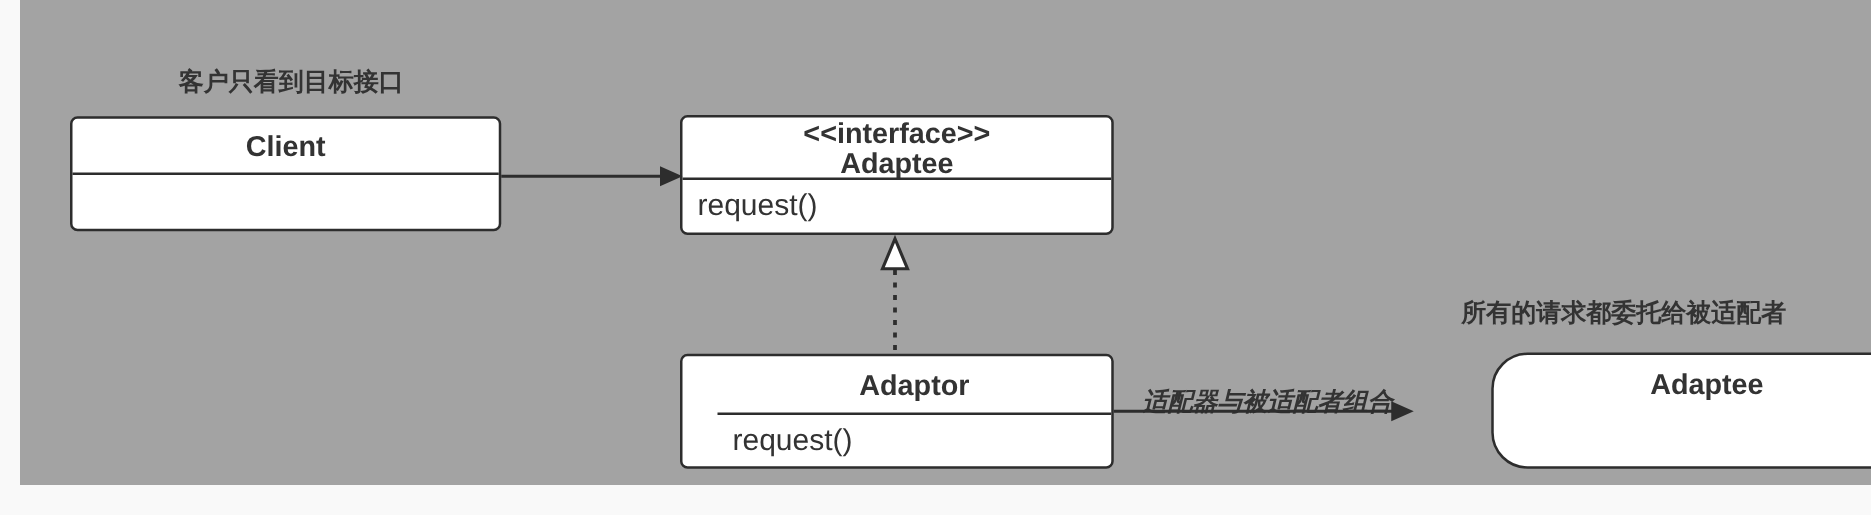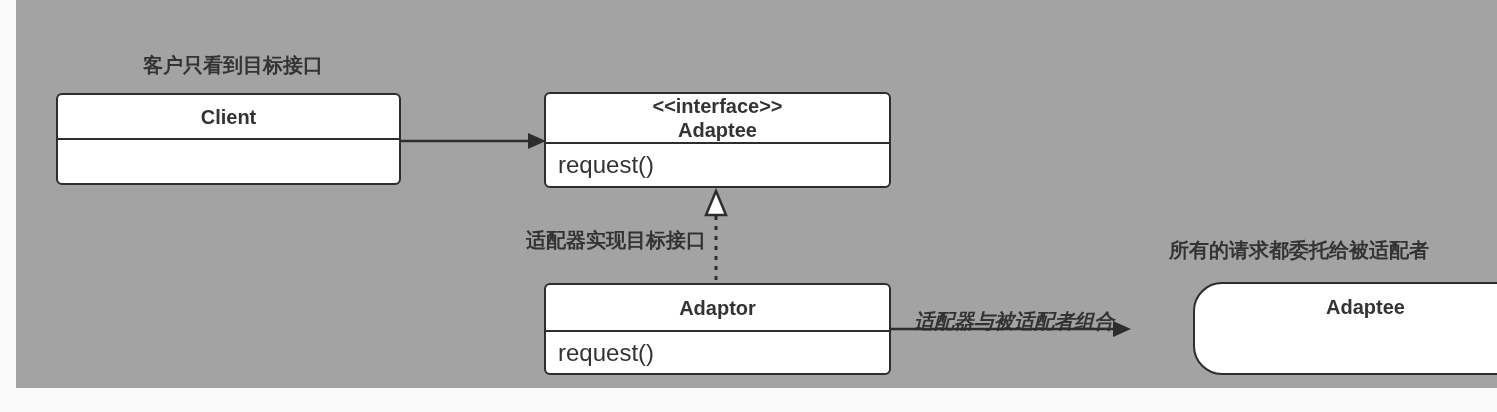--- a/index.html
+++ b/index.html
@@ -24,21 +24,21 @@
     display: flex;
     flex-direction: column;
   }
   .uml-title {
     flex: 0 0 auto;
     display: flex;
     flex-direction: column;
     align-items: center;
     justify-content: center;
     font-weight: bold;
-    font-size: 20px;
+    font-size: 23px;
     line-height: 24px;
   }
   .uml-body {
     flex: 1 1 auto;
     border-top: 2.5px solid #2d2d2d;
     display: flex;
     align-items: center;
     padding-left: 12px;
     font-size: 24px;
     font-weight: normal;
@@ -55,42 +55,41 @@
     overflow: visible;
   }
 
   
   #box-client  { left: 40px;   top: 93px;  width: 345px; height: 92px; }
   #box-client  .uml-title { height: 43px; }
 
   #box-target  { left: 528px;  top: 92px;  width: 347px; height: 96px; text-align: right; }
   #box-target  .uml-title { height: 48px; }
 
-  #box-adaptor { left: 528px;  top: 283px; width: 347px; height: 92px; }
+  #box-adaptor { left: 528px;  top: 283px; width: 347px; height: 92px; padding-left: 28px; }
   #box-adaptor .uml-title { height: 45px; }
 
   #box-adaptee { left: 1177px; top: 282px; width: 345px; height: 93px; border-radius: 29px; }
   #box-adaptee .uml-title { height: 46px; }
 
   #note-client      { left: 127px;  top: 52px; }
   #note-implements  { left: 510px;  top: 227px; }
   #note-composition { left: 898px;  top: 308px; font-style: italic; }
   #note-delegation  { left: 1153px; top: 237px; }
 
   #arrow-client-target   { left: 385px; top: 129px; width: 145px; height: 24px; }
   #arrow-adaptor-target  { left: 686px; top: 189px; width: 28px;  height: 96px; }
   #arrow-adaptor-adaptee { left: 875px; top: 317px; width: 240px; height: 24px; }
 </style>
 </head>
 <body>
 
 <div class="canvas">
 
   <div class="note" id="note-client">客户只看到目标接口</div>
-  <div class="note" id="note-implements">适配器实现目标接口</div>
   <div class="note" id="note-composition">适配器与被适配者组合</div>
   <div class="note" id="note-delegation">所有的请求都委托给被适配者</div>
 
   <div class="uml-box" id="box-client">
     <div class="uml-title">
       <span>Client</span>
     </div>
     <div class="uml-body"></div>
   </div>
 

